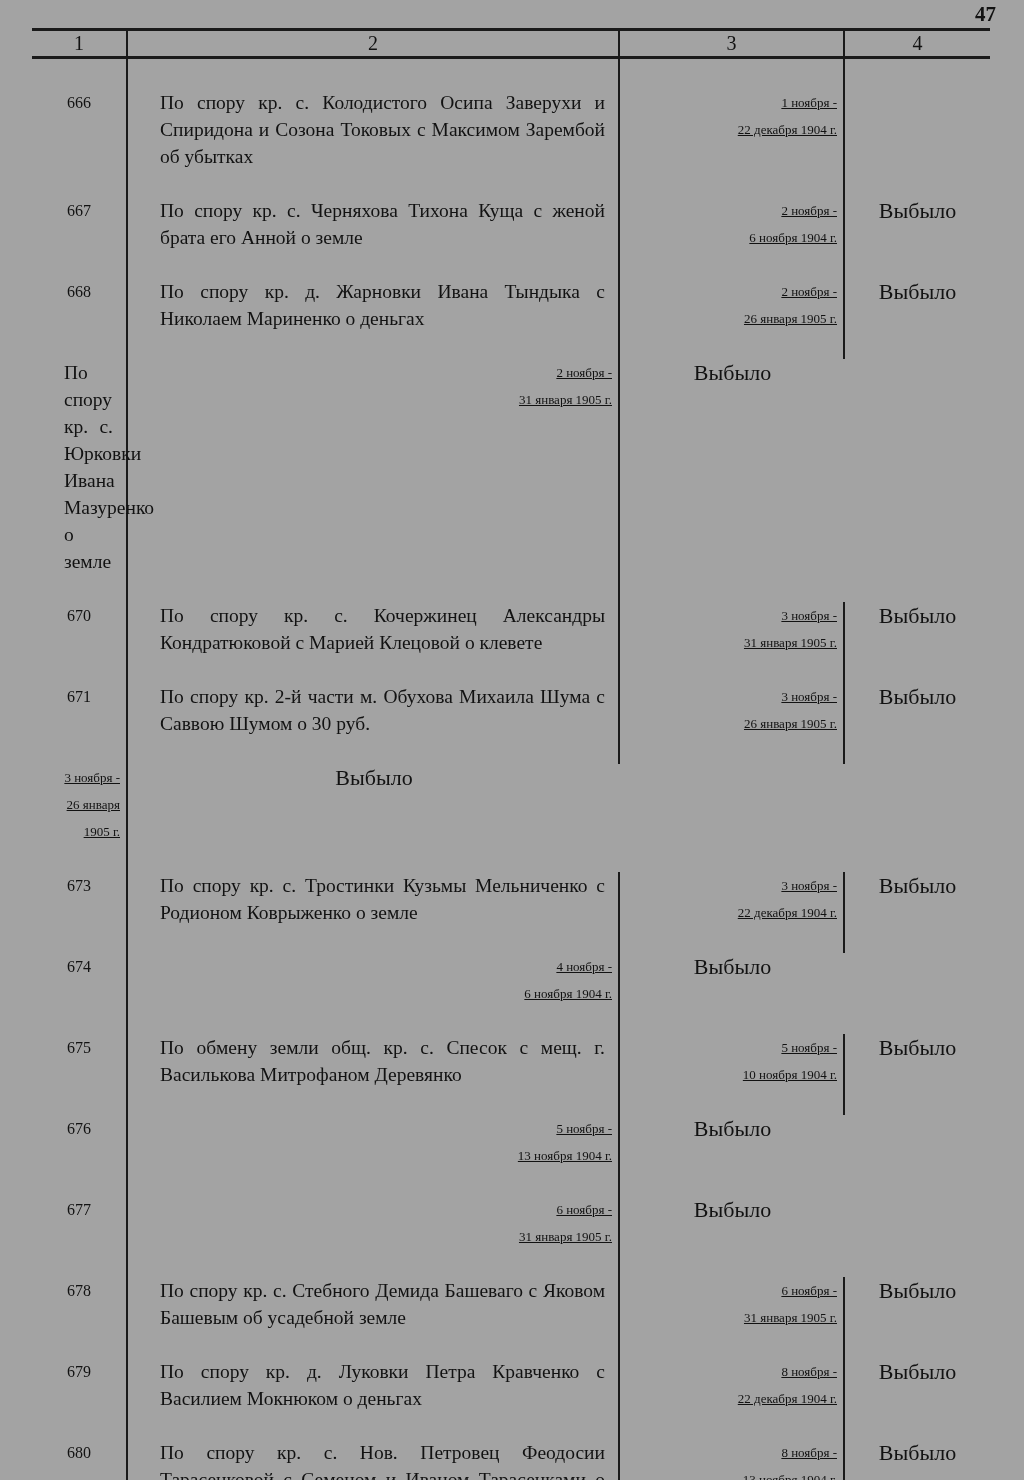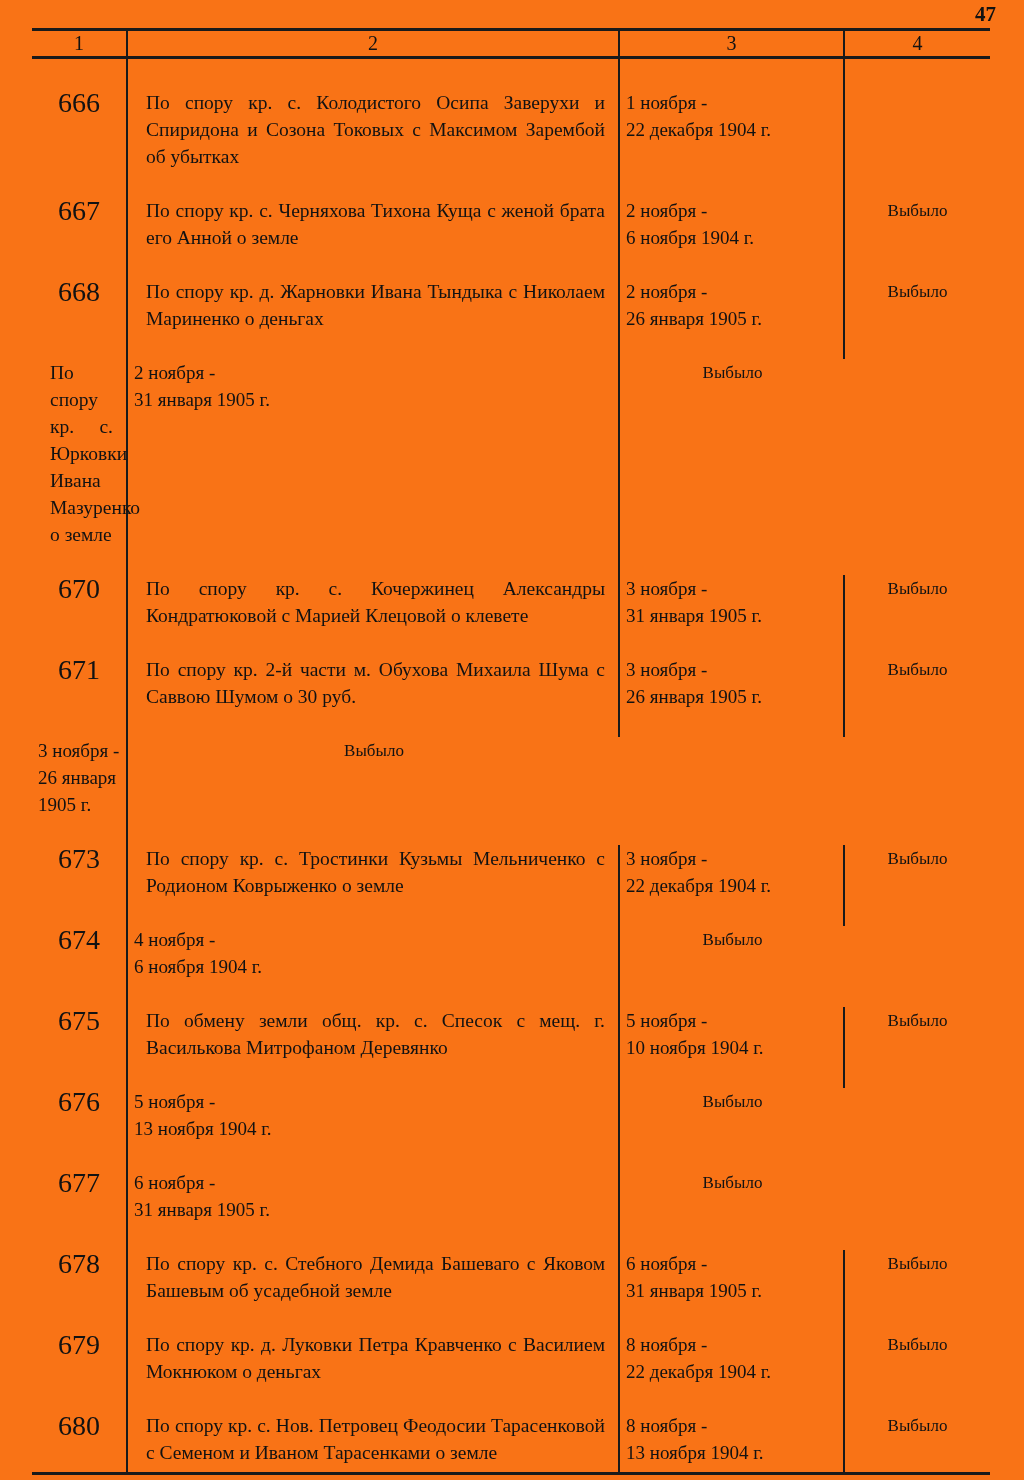--- a/index.html
+++ b/index.html
@@ -4,21 +4,21 @@
 <style>
   html, body {
     margin: 0;
     padding: 0;
     background: #fdfdfb;
   }
   .page {
     position: relative;
     width: 1024px;
     height: 1480px;
-    background: #f97316;
+    background: #a3a3a3;
     color: #121212;
     font-family: "Liberation Serif", "DejaVu Serif", serif;
     overflow: hidden;
   }
   .page-number {
     position: absolute;
     top: 2px;
     right: 28px;
     font-size: 21px;
     font-weight: bold;
@@ -60,40 +60,41 @@
     padding-top: 30px;
   }
   .row:last-child .cell {
     padding-bottom: 6px;
   }
   .c1, .c2, .c3 {
     border-right: 2px solid #1a1a1a;
   }
   .c1 {
     text-align: center;
-    font-size: 28px;
+    font-size: 16px;
     line-height: 27px;
   }
   .c2 {
-    padding-left: 18px;
+    padding-left: 32px;
     padding-right: 13px;
     font-size: 19.5px;
     line-height: 27px;
     text-align: justify;
   }
   .c3 {
-    text-align: left;
-    font-size: 19px;
+    text-align: right;
+    font-size: 13px;
     line-height: 27px;
     padding-left: 6px;
     padding-right: 6px;
+    text-decoration: underline;
   }
   .c4 {
     text-align: center;
-    font-size: 17px;
+    font-size: 22px;
     line-height: 27px;
   }
 </style>
 </head>
 <body>
 
 <div class="page">
 
   <div class="page-number">47</div>
 

